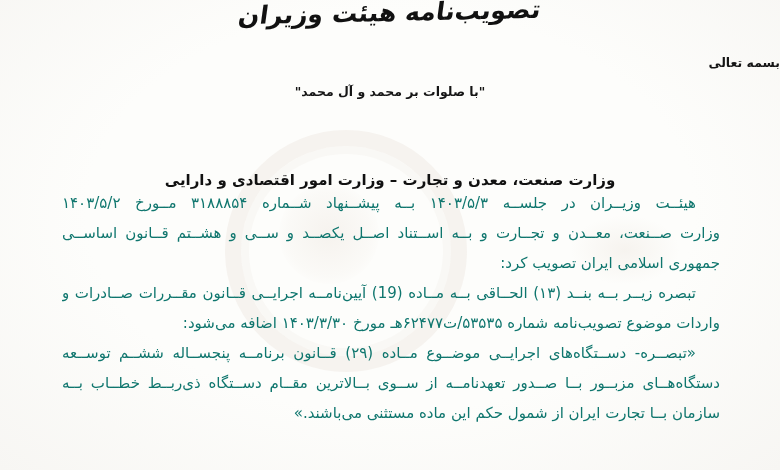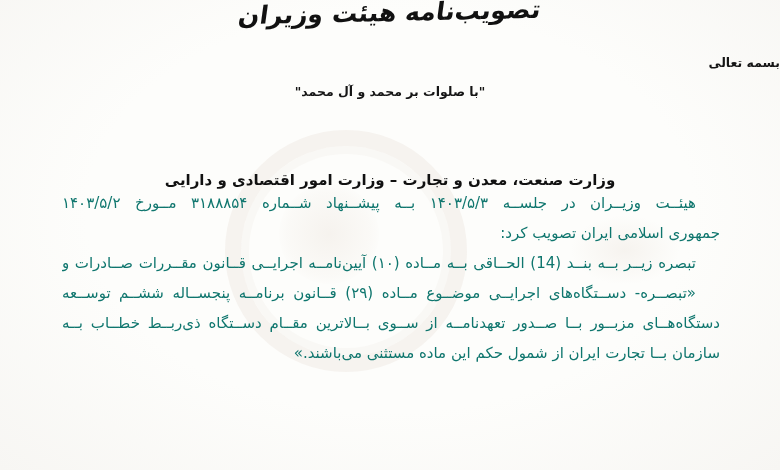--- a/index.html
+++ b/index.html
@@ -138,22 +138,24 @@
 
   <div class="besmeleh">بسمه تعالی</div>
 
   <div class="salawat">"با صلوات بر محمد و آل محمد"</div>
 
   <div class="ministries">وزارت صنعت، معدن و تجارت – وزارت امور اقتصادی و دارایی</div>
 
   <div class="doc-body">
 
     <div class="jline indent">هیئــت وزیــران در جلســه ۱۴۰۳/۵/۳ بــه پیشــنهاد شــماره ۳۱۸۸۸۵۴ مــورخ ۱۴۰۳/۵/۲</div>
+    <div class="jline">وزارت صــنعت، معــدن و تجــارت و بــه اســتناد اصــل یکصــد و ســی و هشــتم قــانون اساســی</div>
     <div class="jline lastline">جمهوری اسلامی ایران تصویب کرد:</div>
 
-    <div class="jline indent">تبصره زیــر بــه بنــد (14) الحــاقی بــه مــاده (۱۰) آیین‌نامــه اجرایــی قــانون مقــررات صــادرات و</div>
+    <div class="jline indent">تبصره زیــر بــه بنــد (۱۳) الحــاقی بــه مــاده (19) آیین‌نامــه اجرایــی قــانون مقــررات صــادرات و</div>
+    <div class="jline lastline">واردات موضوع تصویب‌نامه شماره ۵۳۵۳۵/ت۶۲۴۷۷هـ مورخ ۱۴۰۳/۳/۳۰ اضافه می‌شود:</div>
 
     <div class="jline indent">«تبصــره- دســتگاه‌های اجرایــی موضــوع مــاده (۲۹) قــانون برنامــه پنجســاله ششــم توســعه</div>
     <div class="jline">دستگاه‌هــای مزبــور بــا صــدور تعهدنامــه از ســوی بــالاترین مقــام دســتگاه ذی‌ربــط خطــاب بــه</div>
     <div class="jline lastline">سازمان بــا تجارت ایران از شمول حکم این ماده مستثنی می‌باشند.»</div>
   </div>
 
 </div>
 
 </body></html>

